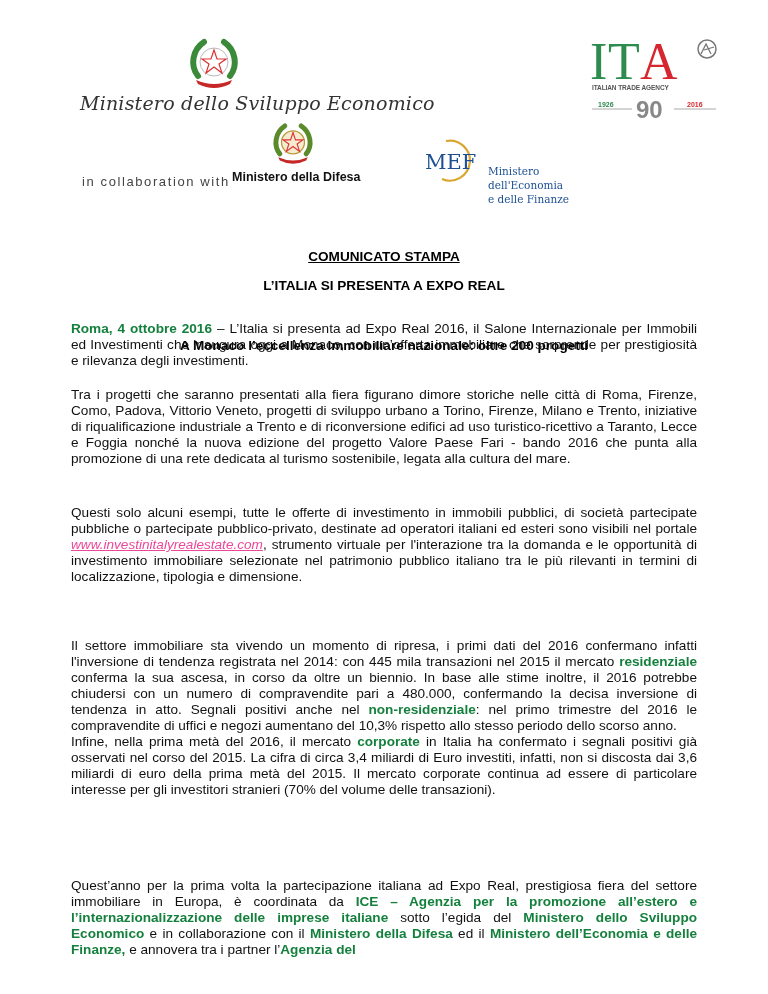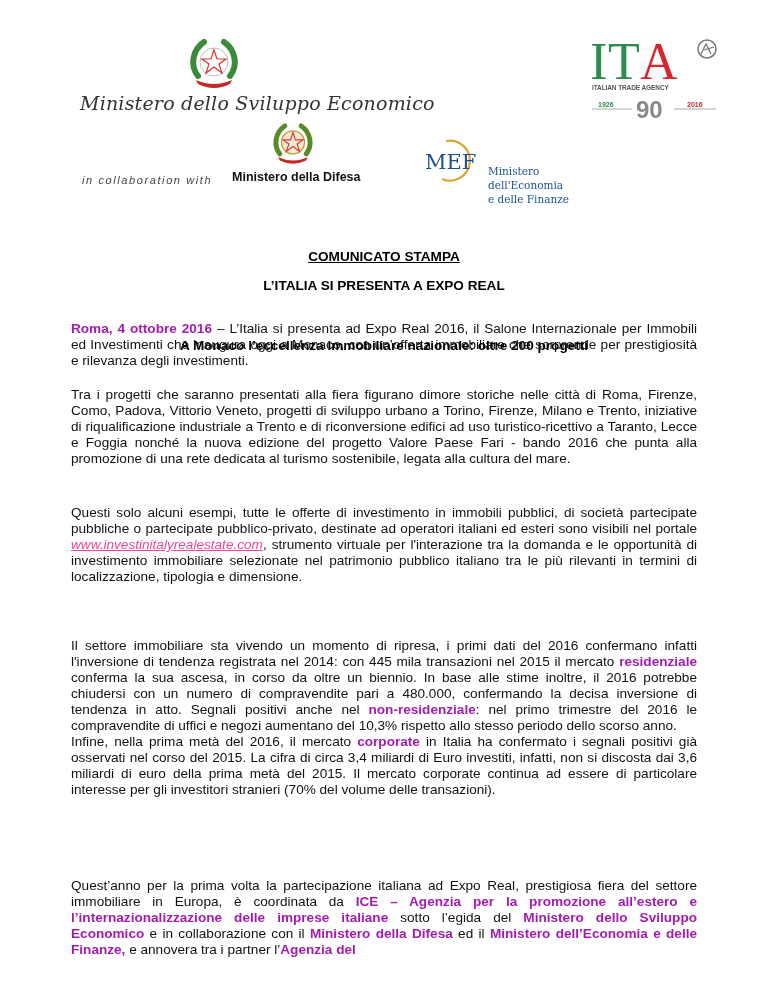--- a/index.html
+++ b/index.html
@@ -4,39 +4,39 @@
 <style>
   html, body { margin: 0; padding: 0; background: #ffffff; }
   body { width: 768px; height: 994px; position: relative; overflow: hidden;
          font-family: "Liberation Sans", sans-serif; color: #000; }
   .abs { position: absolute; }
 
   
   .emblem { position: absolute; }
   .mise-title { left: 80px; top: 92px; width: 260px; font-family: "DejaVu Serif", serif; font-style: italic;
                 font-size: 19px; color: #333; letter-spacing: 0.2px; white-space: nowrap; }
-  .collab { left: 82px; top: 174px; font-size: 11px; font-style: italic; letter-spacing: 1.6px; color: #444; }
+  .collab { left: 82px; top: 174px; font-size: 13px; letter-spacing: 1.6px; color: #444; }
   .difesa { left: 232px; top: 170px; font-size: 12.5px; font-weight: bold; color: #111; }
 
   .mef { left: 424px; top: 138px; }
   .mef-text { left: 488px; top: 135px; font-family: "DejaVu Serif", serif; font-size: 10.5px; line-height: 14px; color: #1d4f91; margin-top: 29px; }
 
   .ita { left: 590px; top: 35px; }
   .ita-sub { left: 592px; top: 84px; font-size: 6.5px; font-weight: bold; color: #555; letter-spacing: -0.1px; }
   .ita-years { left: 592px; top: 98px; width: 124px; height: 22px; }
 
   
   .center { position: absolute; left: 0; width: 768px; text-align: center; font-weight: bold; font-size: 13.6px; }
   .comunicato { top: 249px; text-decoration: underline; }
   .title1 { top: 278px; }
   .title2 { top: 294px; margin-top: 44px; }
 
   .para { position: absolute; left: 71px; width: 626px; font-size: 13.6px; line-height: 16px;
           text-align: justify; color: #111; }
-  .para b { font-weight: bold; color: #a21caf; }
+  .para b { font-weight: bold; color: #15803d; }
   .para a { color: #ec4899; font-style: italic; text-decoration: underline; }
   #p1 { top: 321px; }
   #p2 { top: 387px; }
   #p3 { top: 505px; }
   #p4 { top: 638px; }
   #p5 { top: 838px; margin-top: 40px; }
 </style>
 </head>
 <body>
 

